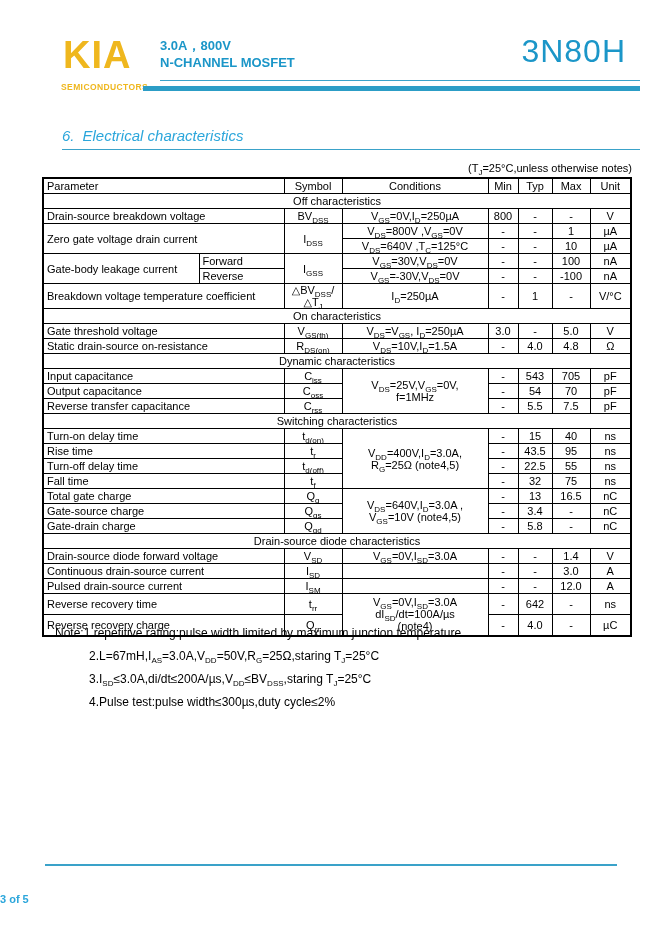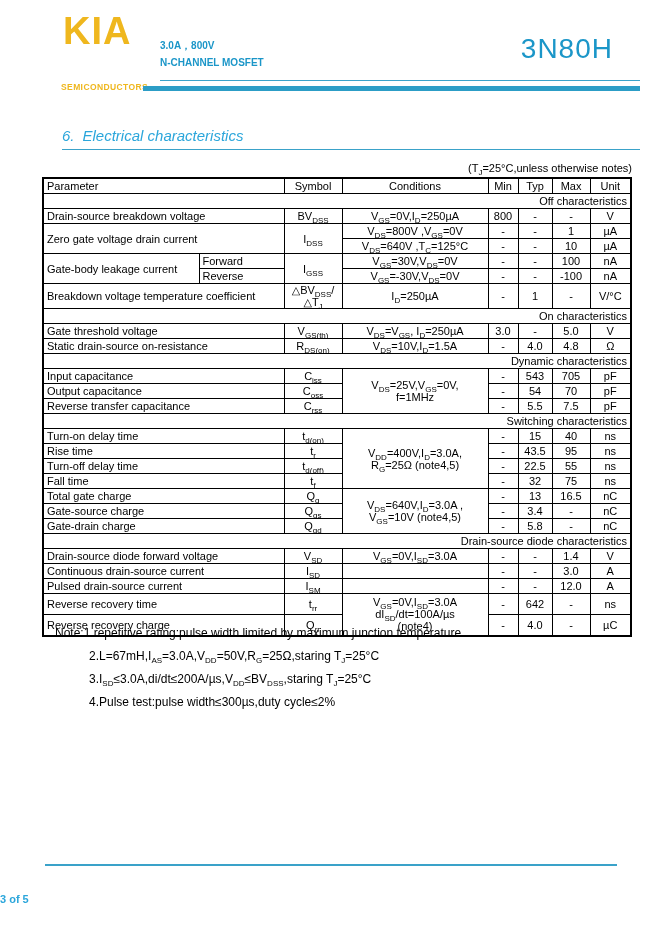--- a/index.html
+++ b/index.html
@@ -2,44 +2,44 @@
 <html><head>
 <meta charset="utf-8">
 <style>
   html,body{margin:0;padding:0;background:#e8e8e8;}
   .page{
     position:relative;width:662px;height:936px;background:#ffffff;
     font-family:"Liberation Sans",sans-serif;color:#000;overflow:hidden;
     margin:0 auto;
   }
   
-  .brand-name{position:absolute;left:63px;top:12px;font-size:38px;font-weight:bold;
+  .brand-name{position:absolute;left:63px;top:36px;font-size:38px;font-weight:bold;
     color:var(--gold);letter-spacing:1px;line-height:1;}
   .brand-sub{position:absolute;left:61px;top:82px;font-size:8.5px;font-weight:bold;
     color:var(--gold);letter-spacing:0.4px;}
-  .subtitle{position:absolute;left:160px;top:37px;font-size:10px;font-weight:bold;
+  .subtitle{position:absolute;left:160px;top:37px;font-size:13px;font-weight:bold;
     color:var(--accent);line-height:17px;}
-  .part-number{position:absolute;right:49px;top:33px;font-size:28px;
+  .part-number{position:absolute;right:36px;top:33px;font-size:32px;
     color:var(--accent);letter-spacing:1px;}
   .rule-thin{position:absolute;left:160px;right:22px;top:80px;height:1px;background:var(--rule);}
   .rule-thick{position:absolute;left:143px;right:22px;top:86px;height:5px;background:var(--rule2);}
   
   .section-title{position:absolute;left:62px;top:127px;font-size:15px;color:var(--title);font-style:italic;}
   .section-title .num{margin-right:8px;}
   .title-underline{position:absolute;left:62px;right:22px;top:149px;height:1px;background:var(--rule);}
   
   .cond-note{position:absolute;top:162px;right:30px;font-size:11px;color:#000;}
   
   table.spec{position:absolute;left:42px;top:177px;width:588px;border-collapse:collapse;
     border:2px solid #000;font-size:11px;table-layout:fixed;}
   table.spec td,table.spec th{border:1px solid #000;padding:0 3px;height:14px;
     text-align:center;font-weight:normal;line-height:12px;white-space:pre-line;
     overflow:hidden;}
   table.spec .param{text-align:left;margin-left:33px;}
-  table.spec .section{text-align:right;}
+  table.spec .section{text-align:center;}
   sub{font-size:8px;line-height:0;}
   
   .notes{position:absolute;left:55px;top:606px;font-size:12px;line-height:14px;margin-top:20px;}
   .note-line{margin-bottom:9px;}
   .note-line.indent{margin-left:34px;}
   
   .footer-line{position:absolute;left:45px;right:45px;top:864px;height:2px;background:var(--rule);}
   .page-number{position:absolute;left:0;right:0;top:893px;text-align:left;font-size:11px;
     font-weight:bold;color:var(--title);}
 </style>

